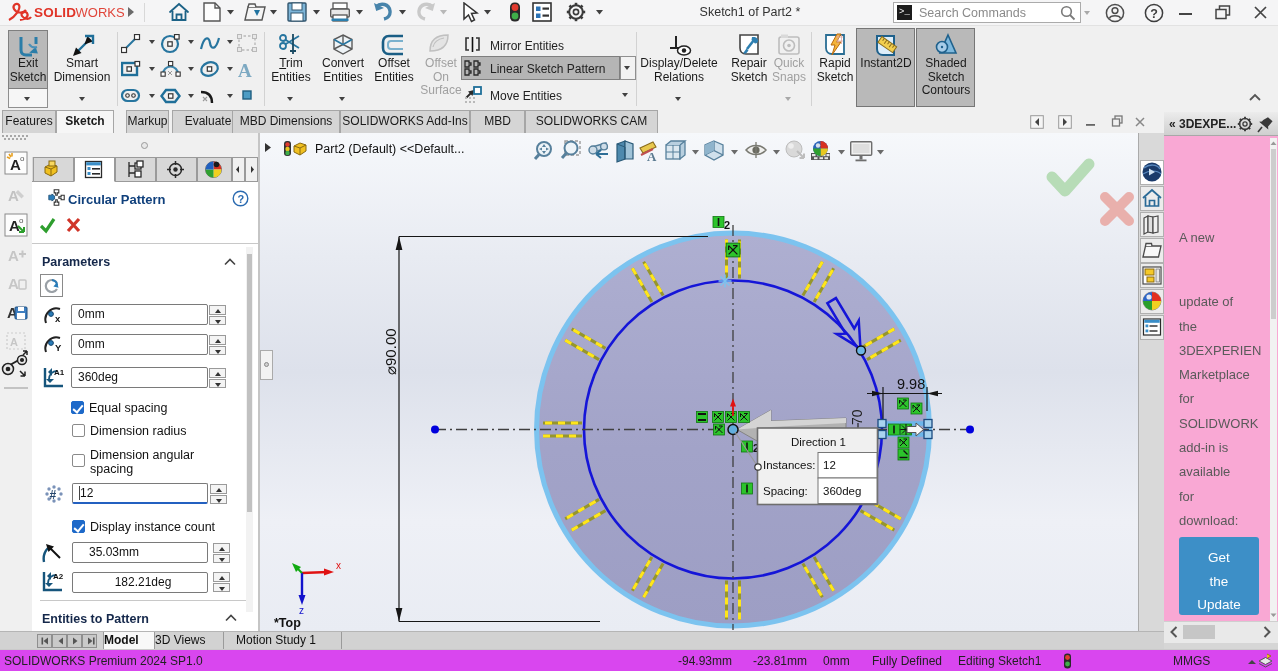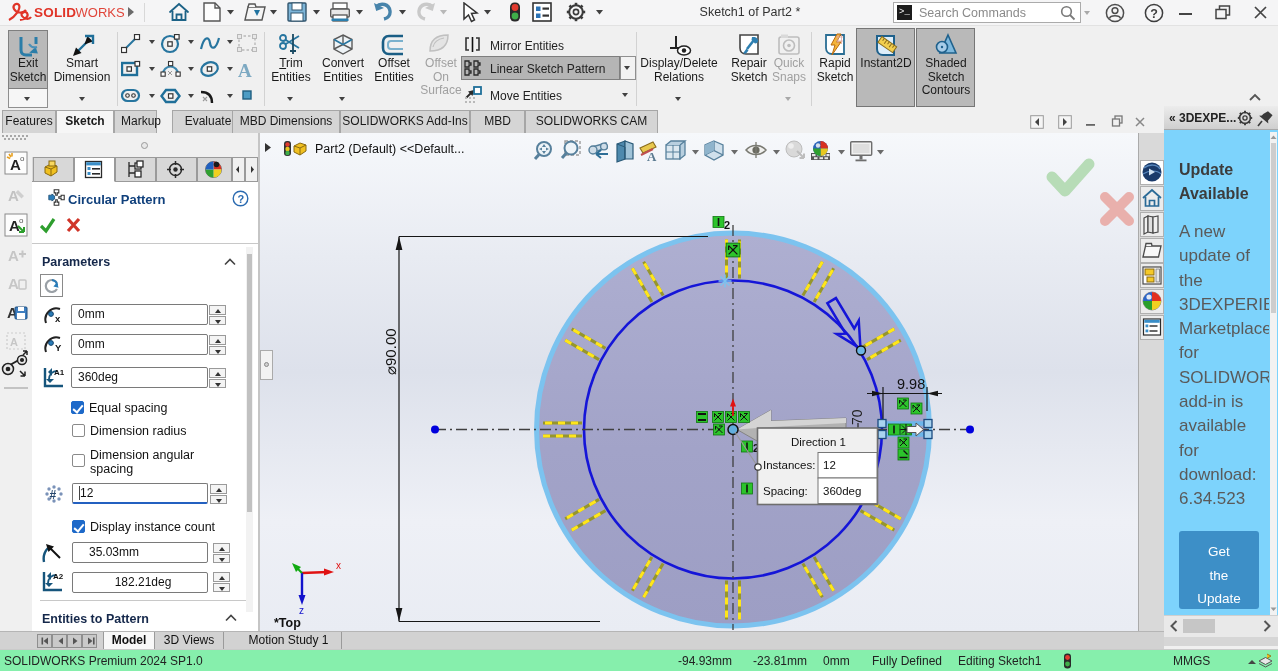--- a/index.html
+++ b/index.html
@@ -41,27 +41,27 @@
 .cb.on:after { content:""; position:absolute; left:3px; top:0.5px; width:4px; height:8px; border:solid #fff; border-width:0 2px 2px 0; transform:rotate(40deg); }
 .cblabel { position:absolute; font-size:12.5px; color:#111; }
 .sechead { position:absolute; font-size:12.5px; font-weight:bold; color:#15284b; }
 
 #viewport { left:260px; top:133px; width:878px; height:498px;
   background:linear-gradient(180deg,#f6f8fb 0%, #e8ebf2 25%, #dde1eb 48%, #eef0f6 78%, #e9ecf3 100%); }
 
 #taskcol { left:1138px; top:133px; width:26px; height:498px; background:#d9d9d9; border-left:1px solid #aaa; }
 .tbtn { position:absolute; left:1px; width:24px; height:25px; background:#ececec; border:1px solid #b0b0b0; }
 
-#rpanel { left:1164px; top:106px; width:114px; height:540px; background:#7dd3fc; }
+#rpanel { left:1164px; top:112px; width:114px; height:540px; background:#f9a8d4; }
 #rphead { position:absolute; left:0; top:0; width:114px; height:24px; background:linear-gradient(#ececec,#cfcfcf); border-bottom:1px solid #a8a8a8; }
 
 #modeltabs { left:0; top:631px; width:1164px; height:18px; background:#d2d2d2; border-top:1px solid #b5b5b5; }
-.mtab { position:absolute; top:0; height:18px; background:#d2d2d2; border-right:1px solid #9a9a9a; font-size:12px; color:#111; text-align:center; line-height:17px; }
-
-#statusbar { left:0; top:649px; width:1278px; height:22px; background:#86efac; border-top:1px solid #cacaca; font-size:12px; color:#222; }
+.mtab { position:absolute; top:0; height:18px; background:#d2d2d2; border-right:1px solid #9a9a9a; font-size:12px; color:#111; line-height:17px; }
+
+#statusbar { left:0; top:649px; width:1278px; height:22px; background:#d946ef; border-top:1px solid #cacaca; font-size:12px; color:#222; }
 .st { position:absolute; top:4px; white-space:nowrap; }
 </style>
 </head>
 <body>
 <div class="abs" id="titlebar">
 
   <svg class="abs" style="left:6px;top:1px" width="130" height="23" viewBox="0 0 130 23">
     <g fill="none" stroke="#e03428" stroke-width="2.2">
       <path d="M3 19 C 9 16, 15 8, 13 4 C 11 1, 6 4, 8 8 C 10 12, 17 13, 20 9"></path>
       <path d="M14 19 C 20 18, 23 15, 21 12 C 19 9.5, 14 12, 16 15 C 18 18, 23 19, 25 16"></path>
@@ -433,21 +433,21 @@
   <div class="rlabel" style="left:918px;top:31px;width:56px;">Shaded<br>Sketch<br>Contours</div>
 
   <svg class="abs" style="left:1248px;top:66px" width="14" height="10">
       <path d="M2 8 L7 3 L12 8" fill="none" stroke="#555" stroke-width="1.8"></path>
     </svg>
 </div>
 <div class="abs" id="tabbar">
   <div style="position:absolute;left:0;top:0;width:1164px;height:24px;background:#f0f0f0;"></div>
   <div class="ctab" style="left:2px;width:54px;">Features</div>
   <div class="ctab active" style="left:56px;width:58px;">Sketch</div>
-  <div class="ctab" style="left:114px;width:43px;padding-left:6px;">Markup</div>
+  <div class="ctab" style="left:126px;width:43px;">Markup</div>
   <div class="ctab" style="left:172px;width:72px;">Evaluate</div>
   <div class="ctab" style="left:232px;width:108px;">MBD Dimensions</div>
   <div class="ctab" style="left:340px;width:130px;">SOLIDWORKS Add-Ins</div>
   <div class="ctab" style="left:470px;width:55px;">MBD</div>
   <div class="ctab" style="left:525px;width:133px;">SOLIDWORKS CAM</div>
 
   <svg class="abs" style="left:1030px;top:6px" width="125" height="14" viewBox="0 0 125 14">
     <rect x="0.7" y="0.7" width="12.6" height="12.6" fill="#f5f5f5" stroke="#9a9a9a" stroke-width="1"></rect>
     <path d="M9 3 L5 7 L9 11 Z" fill="#444"></path>
     <g transform="translate(28,0)">
@@ -1046,24 +1046,23 @@
         <line x1="14.2" y1="14.2" x2="16.4" y2="16.4"></line>
       <line x1="3.6" y1="16.4" x2="5.8" y2="14.2"></line>
         <line x1="14.2" y1="5.8" x2="16.4" y2="3.6"></line>
     </g>
   </svg>
   <svg class="abs" style="left:93px;top:3px" width="16" height="18" viewBox="0 0 16 18">
     <path d="M6 2 L12 2 L12 9 L14 11 L2 11 L4 9 L4 7 Z" fill="#3a3a3a" transform="rotate(40 8 9)"></path>
     <line x1="5" y1="12" x2="1" y2="17" stroke="#3a3a3a" stroke-width="1.6"></line>
   </svg>
 
-  <div class="abs" style="left:15px;top:52px;width:92px;font-size:16px;font-weight:bold;color:#3c3c3c;line-height:24px;">Update Available</div>
-  <div class="abs" style="left:15px;top:114px;width:90px;font-size:17px;color:#5a5a5a;line-height:24.3px;overflow:hidden;height:400px;">
+  <div class="abs" style="left:15px;top:114px;width:90px;font-size:13px;color:#5a5a5a;line-height:24.3px;overflow:hidden;height:400px;">
     <div style="white-space:nowrap;">A new</div>
-    <div style="white-space:nowrap;">update of</div>
+    <div style="white-space:nowrap;margin-top:40px;">update of</div>
     <div style="white-space:nowrap;">the</div>
     <div style="white-space:nowrap;">3DEXPERIEN</div>
     <div style="white-space:nowrap;">Marketplace</div>
     <div style="white-space:nowrap;">for</div>
     <div style="white-space:nowrap;">SOLIDWORK</div>
     <div style="white-space:nowrap;">add-in is</div>
     <div style="white-space:nowrap;">available</div>
     <div style="white-space:nowrap;">for</div>
     <div style="white-space:nowrap;">download:</div>
     <div style="white-space:nowrap;">6.34.523</div>

